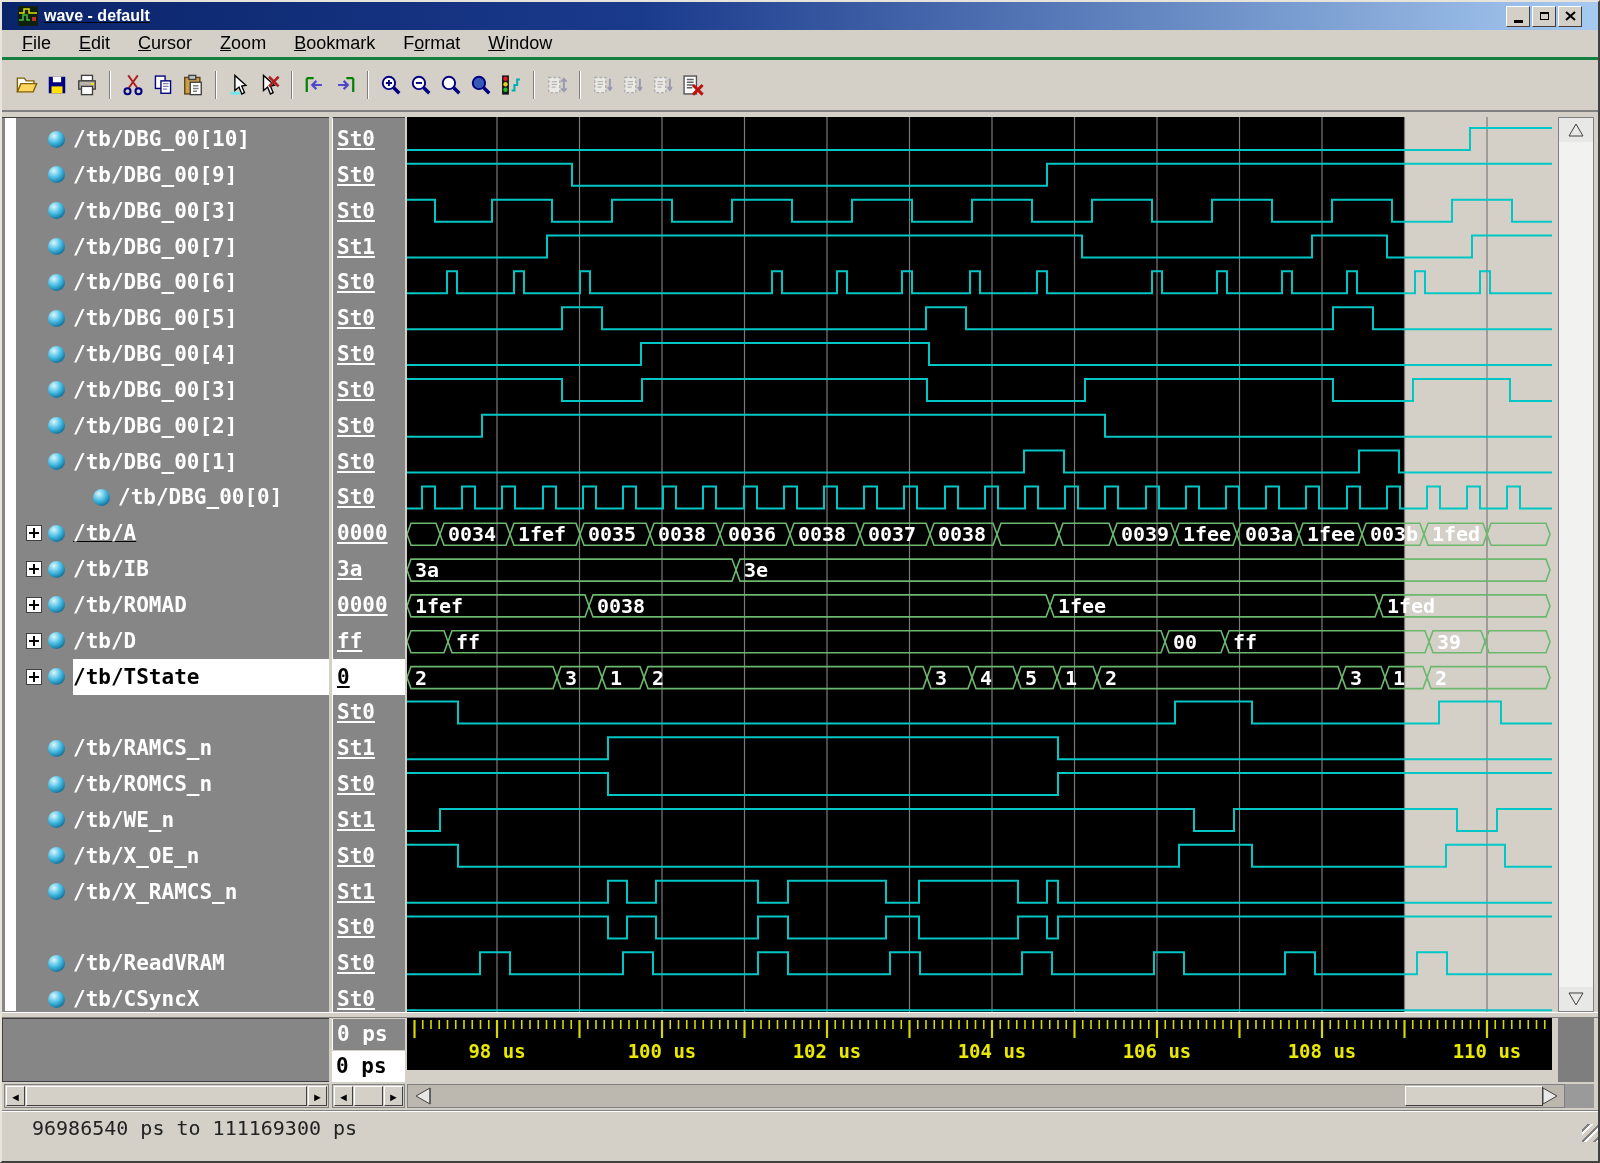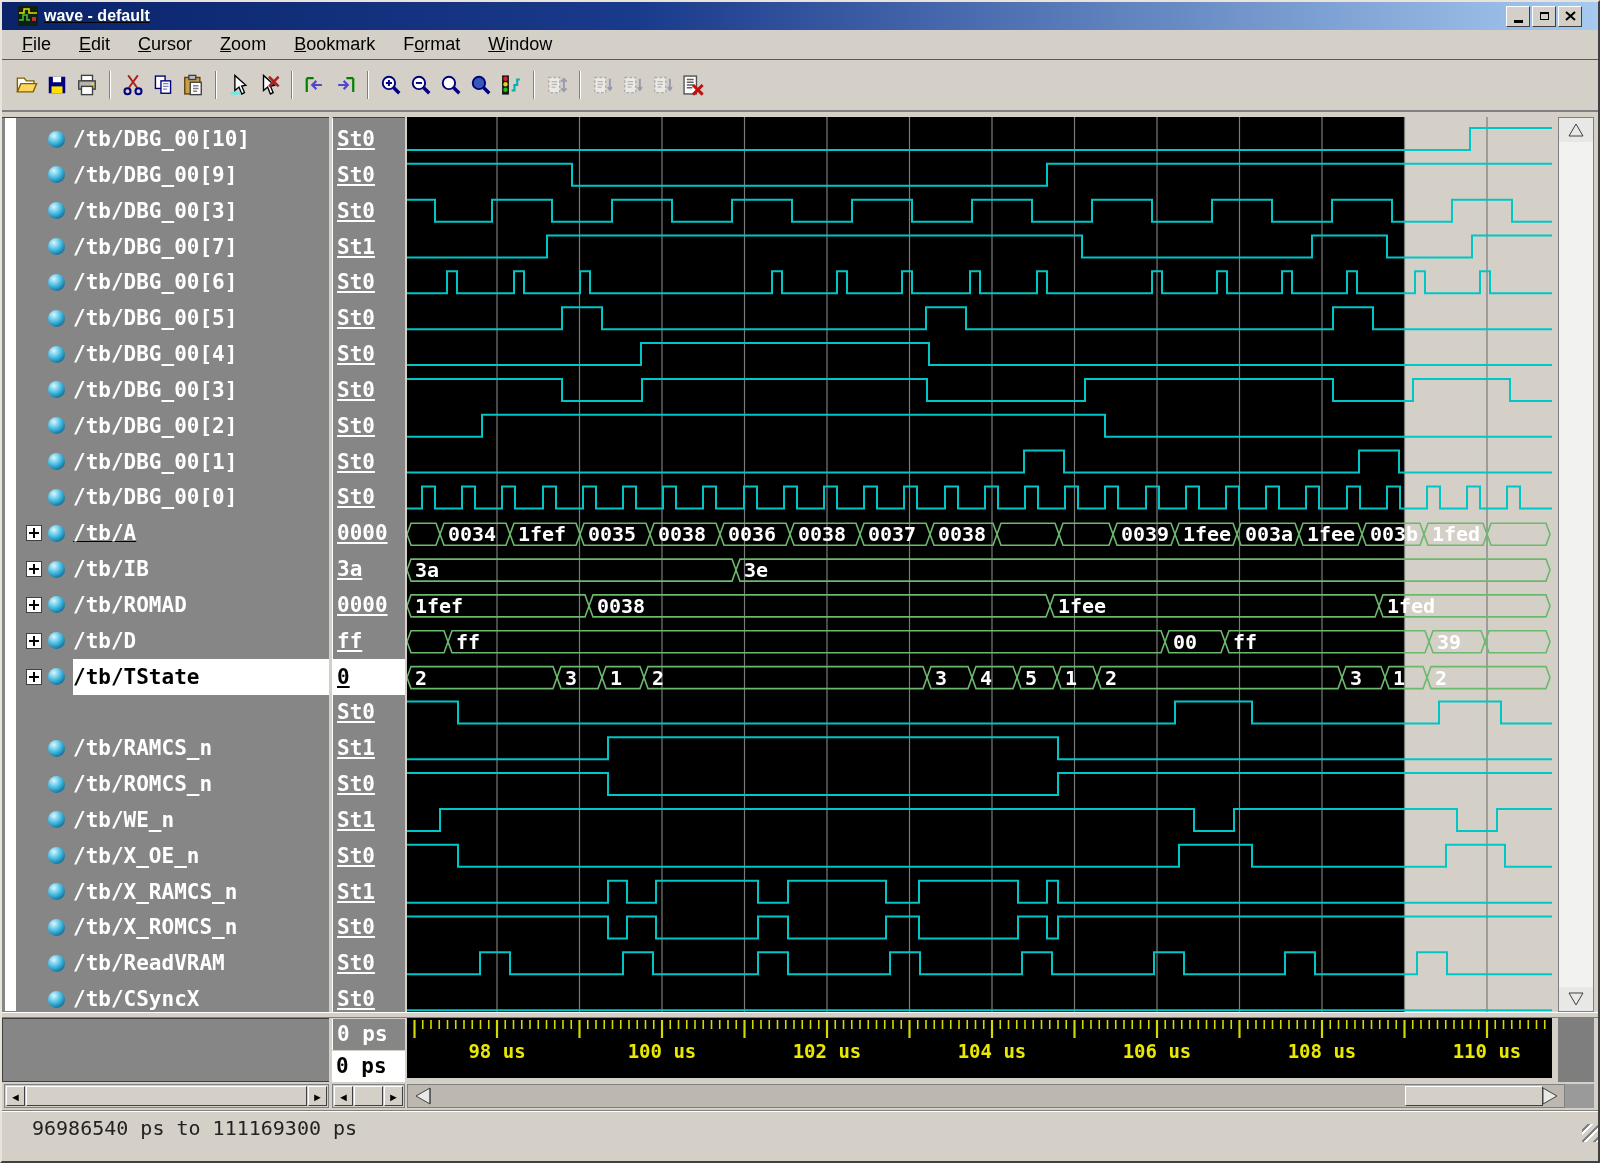--- a/index.html
+++ b/index.html
@@ -11,21 +11,21 @@
               display:flex; align-items:center; padding:0 16px;text-decoration:underline; }
   .ticon { width:20px; height:20px; margin-right:6px; }
   .ttext { color:#fff; font-weight:bold; font-size:16px; flex:1; }
   .tbtns { display:flex; gap:2px; }
   .tbtn { width:24px; height:21px; background:#d4d0c8; border:1px solid;
           border-color:#fff #404040 #404040 #fff; display:flex; align-items:center; justify-content:center; }
   .min { width:9px; height:3px; background:#000; margin-top:10px; }
   .res { width:9px; height:8px; border:1px solid #000; border-top:2px solid #000; background:#d4d0c8; }
   
   .menubar { height:30px; display:flex; align-items:center; padding-left:8px; gap:4px;
-             border-bottom:1px solid #15803d; }
+             border-bottom:3px solid #15803d; }
   .menu-item { font-size:18px; color:#000; padding:2px 12px; cursor:default; }
   .menu-item .u { text-decoration:underline; }
   
   .toolbar { height:52px; display:flex; align-items:center; padding-left:10px;
              border-bottom:2px solid #808080; background:#d4d0c8; }
   .tbbtn { width:30px; height:28px; display:flex; align-items:center; justify-content:center;
            border:1px solid transparent; }
   .tbsep { width:2px; height:28px; border-left:1px solid #808080; border-right:1px solid #fff; margin:0 7px; }
   .grayed { opacity:.55; filter:grayscale(.6); }
   
@@ -55,21 +55,21 @@
               line-height:36px; padding-left:5px;text-decoration:underline; }
   .val-cell.selected { background:#fff; color:#000; }
   .sep-band { left:0; top:900px; width:1600px; height:6px; background:#d4d0c8;
               border-top:1px solid #fff; border-bottom:1px solid #808080; }
   .lower-left { left:0; top:906px; width:327px; height:64px; background:#868686;
                 border:1px solid #404040; border-right:none; }
   .cur-cell { left:330px; width:73px; height:31px; font-family:"DejaVu Sans Mono", monospace;
               font-weight:bold; font-size:21px; line-height:31px; padding-left:4px; }
   .cur1 { top:907px; background:#868686; color:#fff; border-left:1px solid #fff; }
   .cur2 { top:939px; background:#fff; color:#000; }
-  .ruler { left:405px; top:906px; width:1145px; height:60px; background:#000; }
+  .ruler { left:405px; top:906px; width:1145px; height:52px; background:#000; }
   
   .vscroll { left:1556px; top:5px; width:36px; height:895px; background:#f2f2f0;
              border:1px solid #808080; }
   .varrow { position:absolute; left:0; width:34px; height:24px; display:flex;
             align-items:center; justify-content:center; background:#e8e8e6; }
   .vsb-blk1 { left:1556px; top:906px; width:36px; height:64px; background:#7e7e7e; }
   .vsb-blk2 { left:1556px; top:972px; width:36px; height:24px; background:#9a9a9a; }
   .hscroll { top:972px; height:24px; background:#d4d0c8; border:1px solid #808080; }
   .sb-btn { position:absolute; top:1px; width:19px; height:20px; background:#d4d0c8;
             border:1px solid; border-color:#fff #404040 #404040 #fff; text-align:center;
@@ -445,21 +445,21 @@
           <span class="sphere"></span>
           <span class="lblwrap"><span class="sig-label">/tb/DBG_00[2]</span></span>
         </div>
         <div class="val-cell" style="top: 295.72px;">St0</div>
         <div class="sig-row" style="top: 331.56px;">
           <span class="expbox hidden"></span>
           <span class="sphere"></span>
           <span class="lblwrap"><span class="sig-label">/tb/DBG_00[1]</span></span>
         </div>
         <div class="val-cell" style="top: 331.56px;">St0</div>
-        <div class="sig-row" style="top: 367.4px;">
+        <div class="sig-row" style="top: 367.4px; margin-left: 45px;">
           <span class="expbox hidden"></span>
           <span class="sphere"></span>
           <span class="lblwrap"><span class="sig-label">/tb/DBG_00[0]</span></span>
         </div>
         <div class="val-cell" style="top: 367.4px;">St0</div>
         <div class="sig-row" style="top: 403.24px; text-decoration: underline;">
           <span class="expbox"></span>
           <span class="sphere"></span>
           <span class="lblwrap"><span class="sig-label">/tb/A</span></span>
         </div>
@@ -512,25 +512,20 @@
           <span class="sphere"></span>
           <span class="lblwrap"><span class="sig-label">/tb/X_OE_n</span></span>
         </div>
         <div class="val-cell" style="top: 725.8px;">St0</div>
         <div class="sig-row" style="top: 761.64px;">
           <span class="expbox hidden"></span>
           <span class="sphere"></span>
           <span class="lblwrap"><span class="sig-label">/tb/X_RAMCS_n</span></span>
         </div>
         <div class="val-cell" style="top: 761.64px;">St1</div>
-        <div class="sig-row" style="top: 797.48px;">
-          <span class="expbox hidden"></span>
-          <span class="sphere"></span>
-          <span class="lblwrap"><span class="sig-label">/tb/X_ROMCS_n</span></span>
-        </div>
         <div class="val-cell" style="top: 797.48px;">St0</div>
         <div class="sig-row" style="top: 833.32px;">
           <span class="expbox hidden"></span>
           <span class="sphere"></span>
           <span class="lblwrap"><span class="sig-label">/tb/ReadVRAM</span></span>
         </div>
         <div class="val-cell" style="top: 833.32px;">St0</div>
         <div class="sig-row" style="top: 869.16px;">
           <span class="expbox hidden"></span>
           <span class="sphere"></span>

